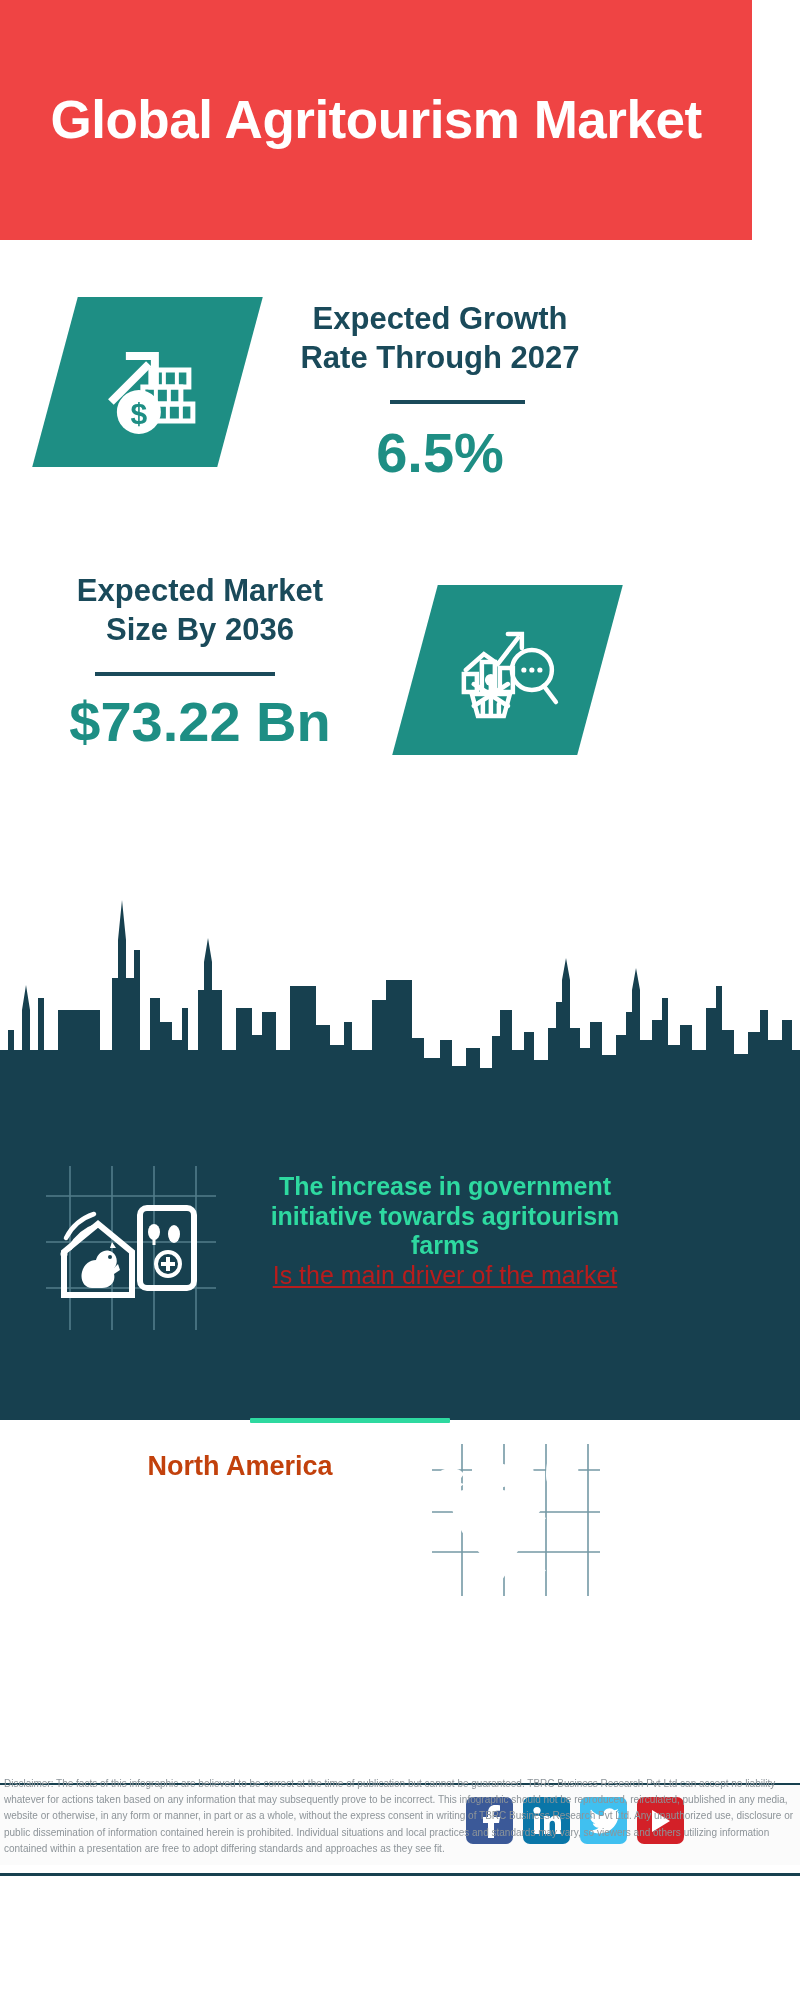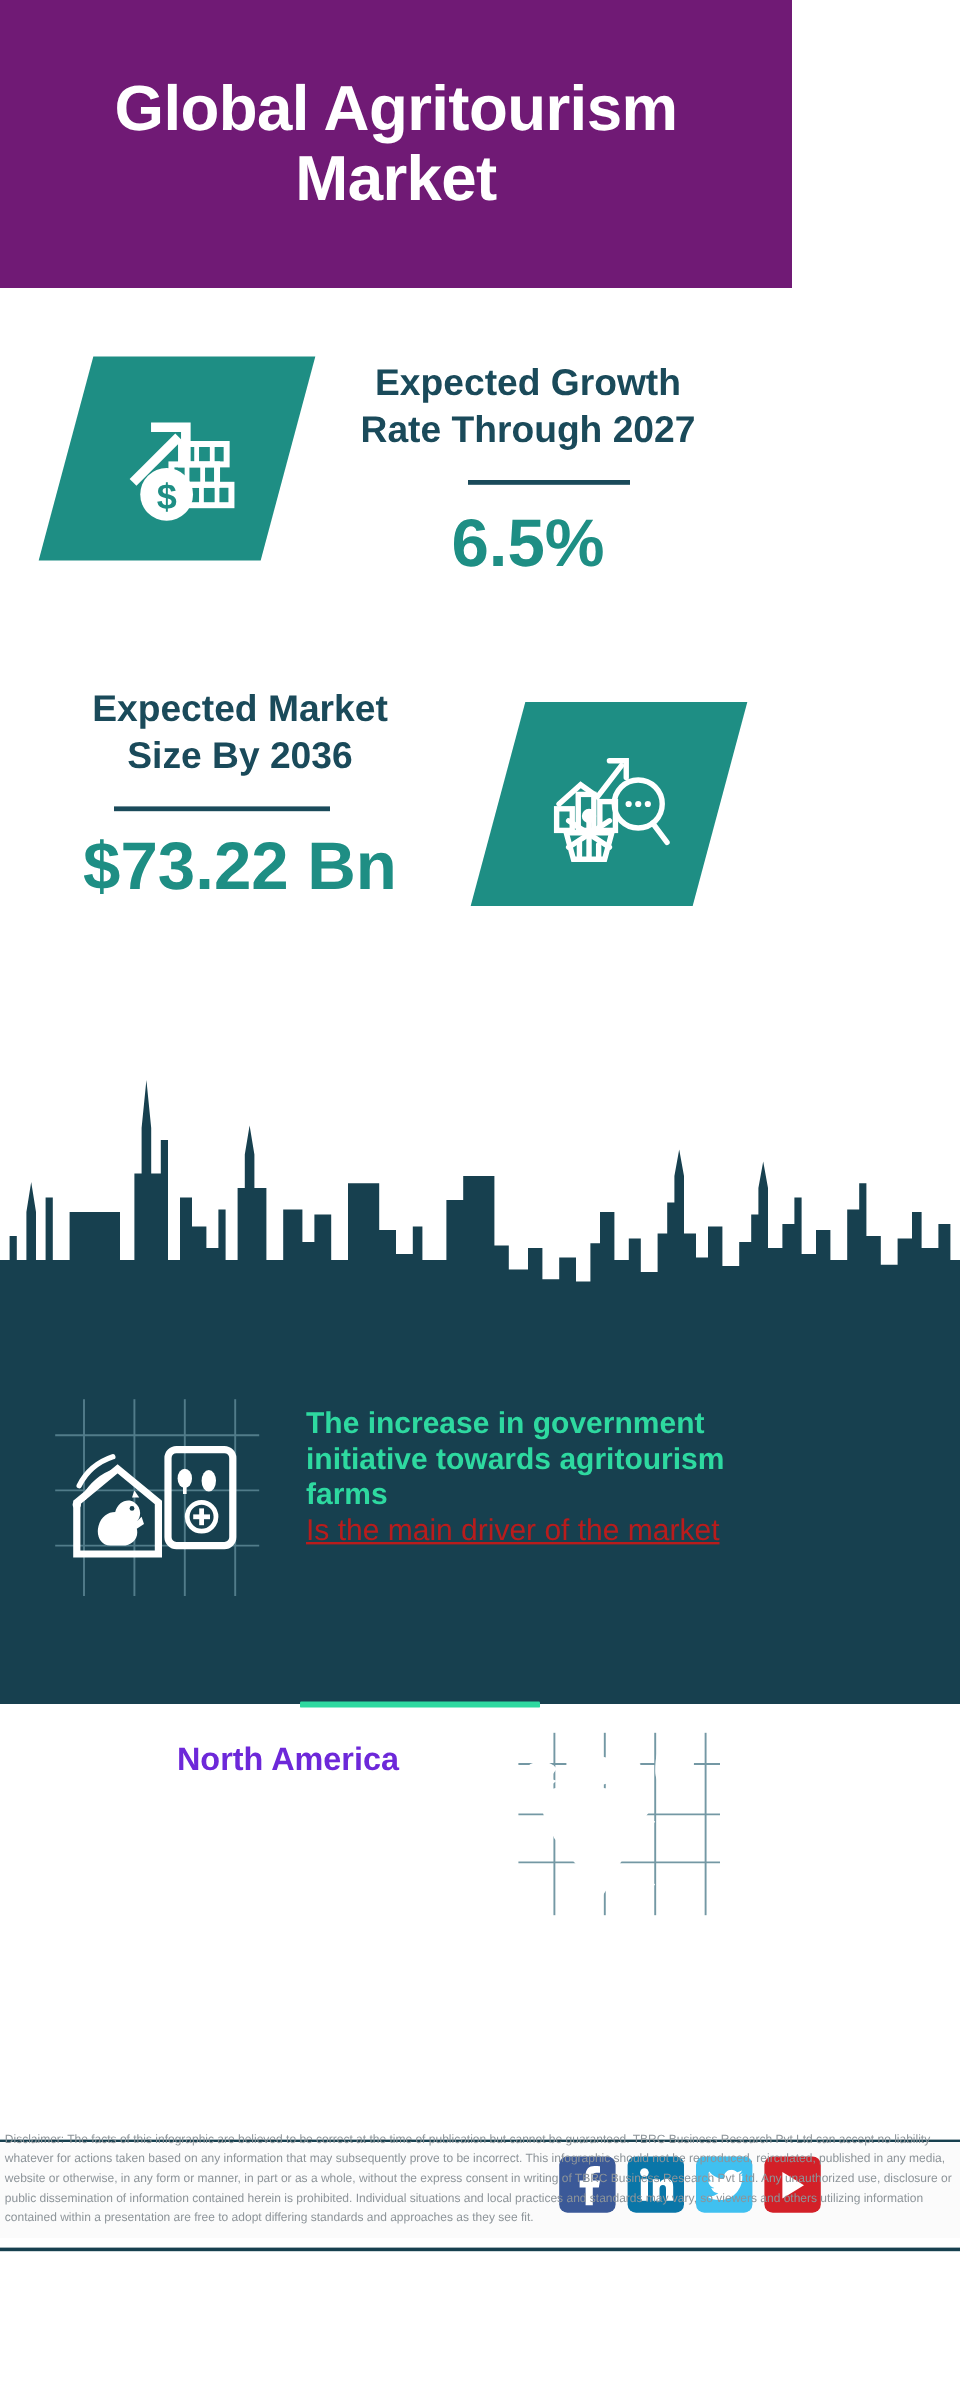--- a/index.html
+++ b/index.html
@@ -5,22 +5,22 @@
   * { margin:0; padding:0; box-sizing:border-box; }
   html,body { background:#ffffff; }
   body {
     width:800px; height:2000px; position:relative; overflow:hidden;
     font-family:"Liberation Sans", sans-serif;
     color:#17404F;
   }
 
   
   .header {
-    position:absolute; left:0; top:0; width:660px; height:240px;
-    background:#701a75;
+    position:absolute; left:0; top:0; width:752px; height:240px;
+    background:#ef4444;
     display:flex; align-items:center; justify-content:center;
   }
   .header h1 {
     font-size:53px; line-height:1.12; font-weight:bold; color:#ffffff;
     text-align:center; letter-spacing:-0.5px; padding:0 40px;
   }
 
   
   .light-zone {
     position:absolute; left:0; top:240px; width:800px; height:790px;
@@ -68,36 +68,36 @@
 
   .dark-body {
     position:absolute; left:0; top:1150px; width:800px; height:270px;
     background:#17404F;
   }
 
   
   .driver-icon { position:absolute; left:40px; top:1160px; }
   .driver-text {
     position:absolute; left:255px; top:1172px; width:380px;
-    text-align:left; line-height:1.18;
+    text-align:center; line-height:1.18;
   }
   .driver-accent { font-size:25px; font-weight:bold; color:#2ED9A0; display:block; }
   .driver-rest { font-size:25px; font-weight:normal; color:#b91c1c; display:block;text-decoration:underline; }
 
   .mid-rule {
     position:absolute; left:250px; top:1418px; width:200px; height:5px;
     background:#2ED9A0; border-radius:1px;
   }
 
   
   .region-text {
     position:absolute; left:50px; top:1450px; width:380px;
     text-align:center; line-height:1.2;
   }
-  .region-accent { font-size:27px; font-weight:bold; color:#6d28d9; display:block; }
+  .region-accent { font-size:27px; font-weight:bold; color:#c2410c; display:block; }
   .region-rest { font-size:27px; font-weight:normal; color:#ffffff; display:block; }
   .region-map { position:absolute; left:428px; top:1440px; }
 
   
   .footer {
     position:absolute; left:0; top:1785px; width:800px; height:80px;
     background:#fbfbfb;
   }
   .footer-text {
     position:absolute; left:30px; top:1795px; width:420px;

